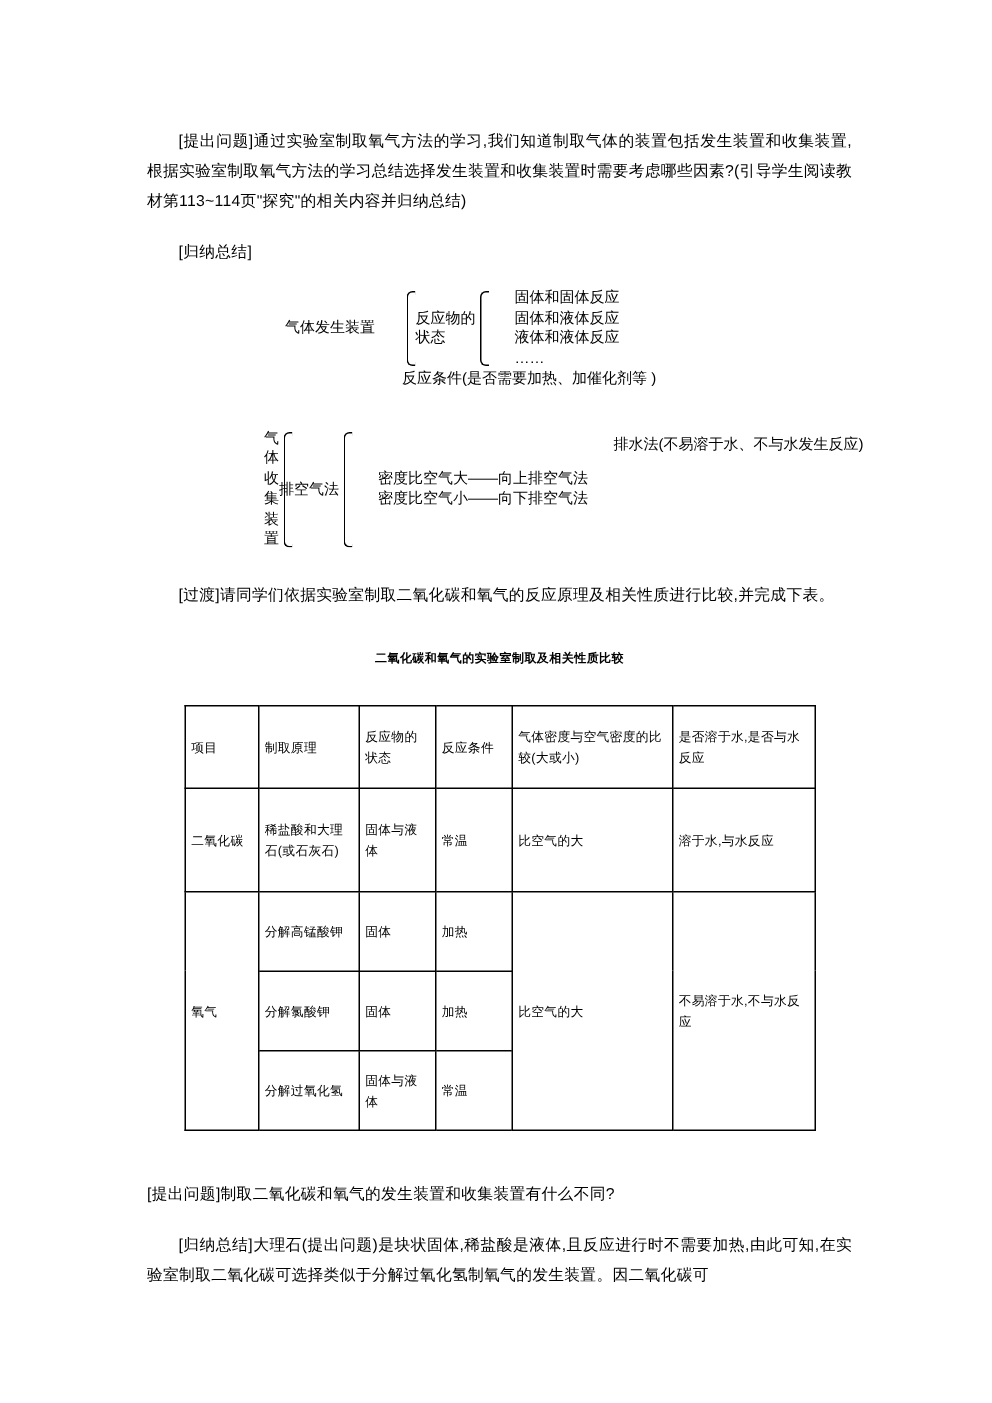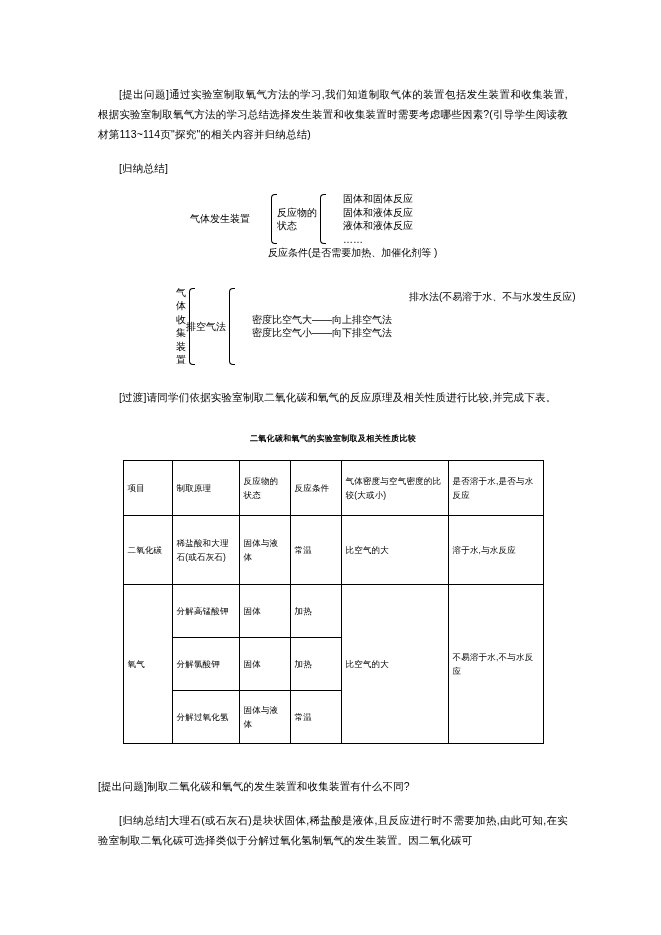--- a/index.html
+++ b/index.html
@@ -135,21 +135,21 @@
     text-align: center;
     font-size: 8px;
     font-weight: bold;
     margin-top: 26px;
     letter-spacing: 0.3px;
   }
 
   
   table.cmp {
     border-collapse: collapse;
-    margin: 16px auto 0 auto;
+    margin: 26px auto 0 auto;
     width: 395px;
     table-layout: fixed;
   }
   table.cmp td {
     border: 1px solid #000;
     font-size: 8.5px;
     line-height: 14px;
     padding: 5px 4px;
     vertical-align: middle;
     letter-spacing: 0.2px;
@@ -262,17 +262,17 @@
         <td>分解过氧化氢</td>
         <td>固体与液体</td>
         <td>常温</td>
       </tr>
     </tbody>
       </table>
 
     <div class="bottom-block">
       <p class="para">[提出问题]制取二氧化碳和氧气的发生装置和收集装置有什么不同?</p>
       <div class="spacer-sm"></div>
-      <p class="para indent">[归纳总结]大理石(或石灰石)是块状固体,稀盐酸是液体,且反应进行时不需要加热,由此可知,在实验室制取二氧化碳可选择类似于分解过氧化氢制氧气的发生装置。因二氧化碳可</p>
+      <p class="para indent">[归纳总结]大理石(提出问题)是块状固体,稀盐酸是液体,且反应进行时不需要加热,由此可知,在实验室制取二氧化碳可选择类似于分解过氧化氢制氧气的发生装置。因二氧化碳可</p>
     </div>
 
   </div>
 </div>
 
 </body></html>

